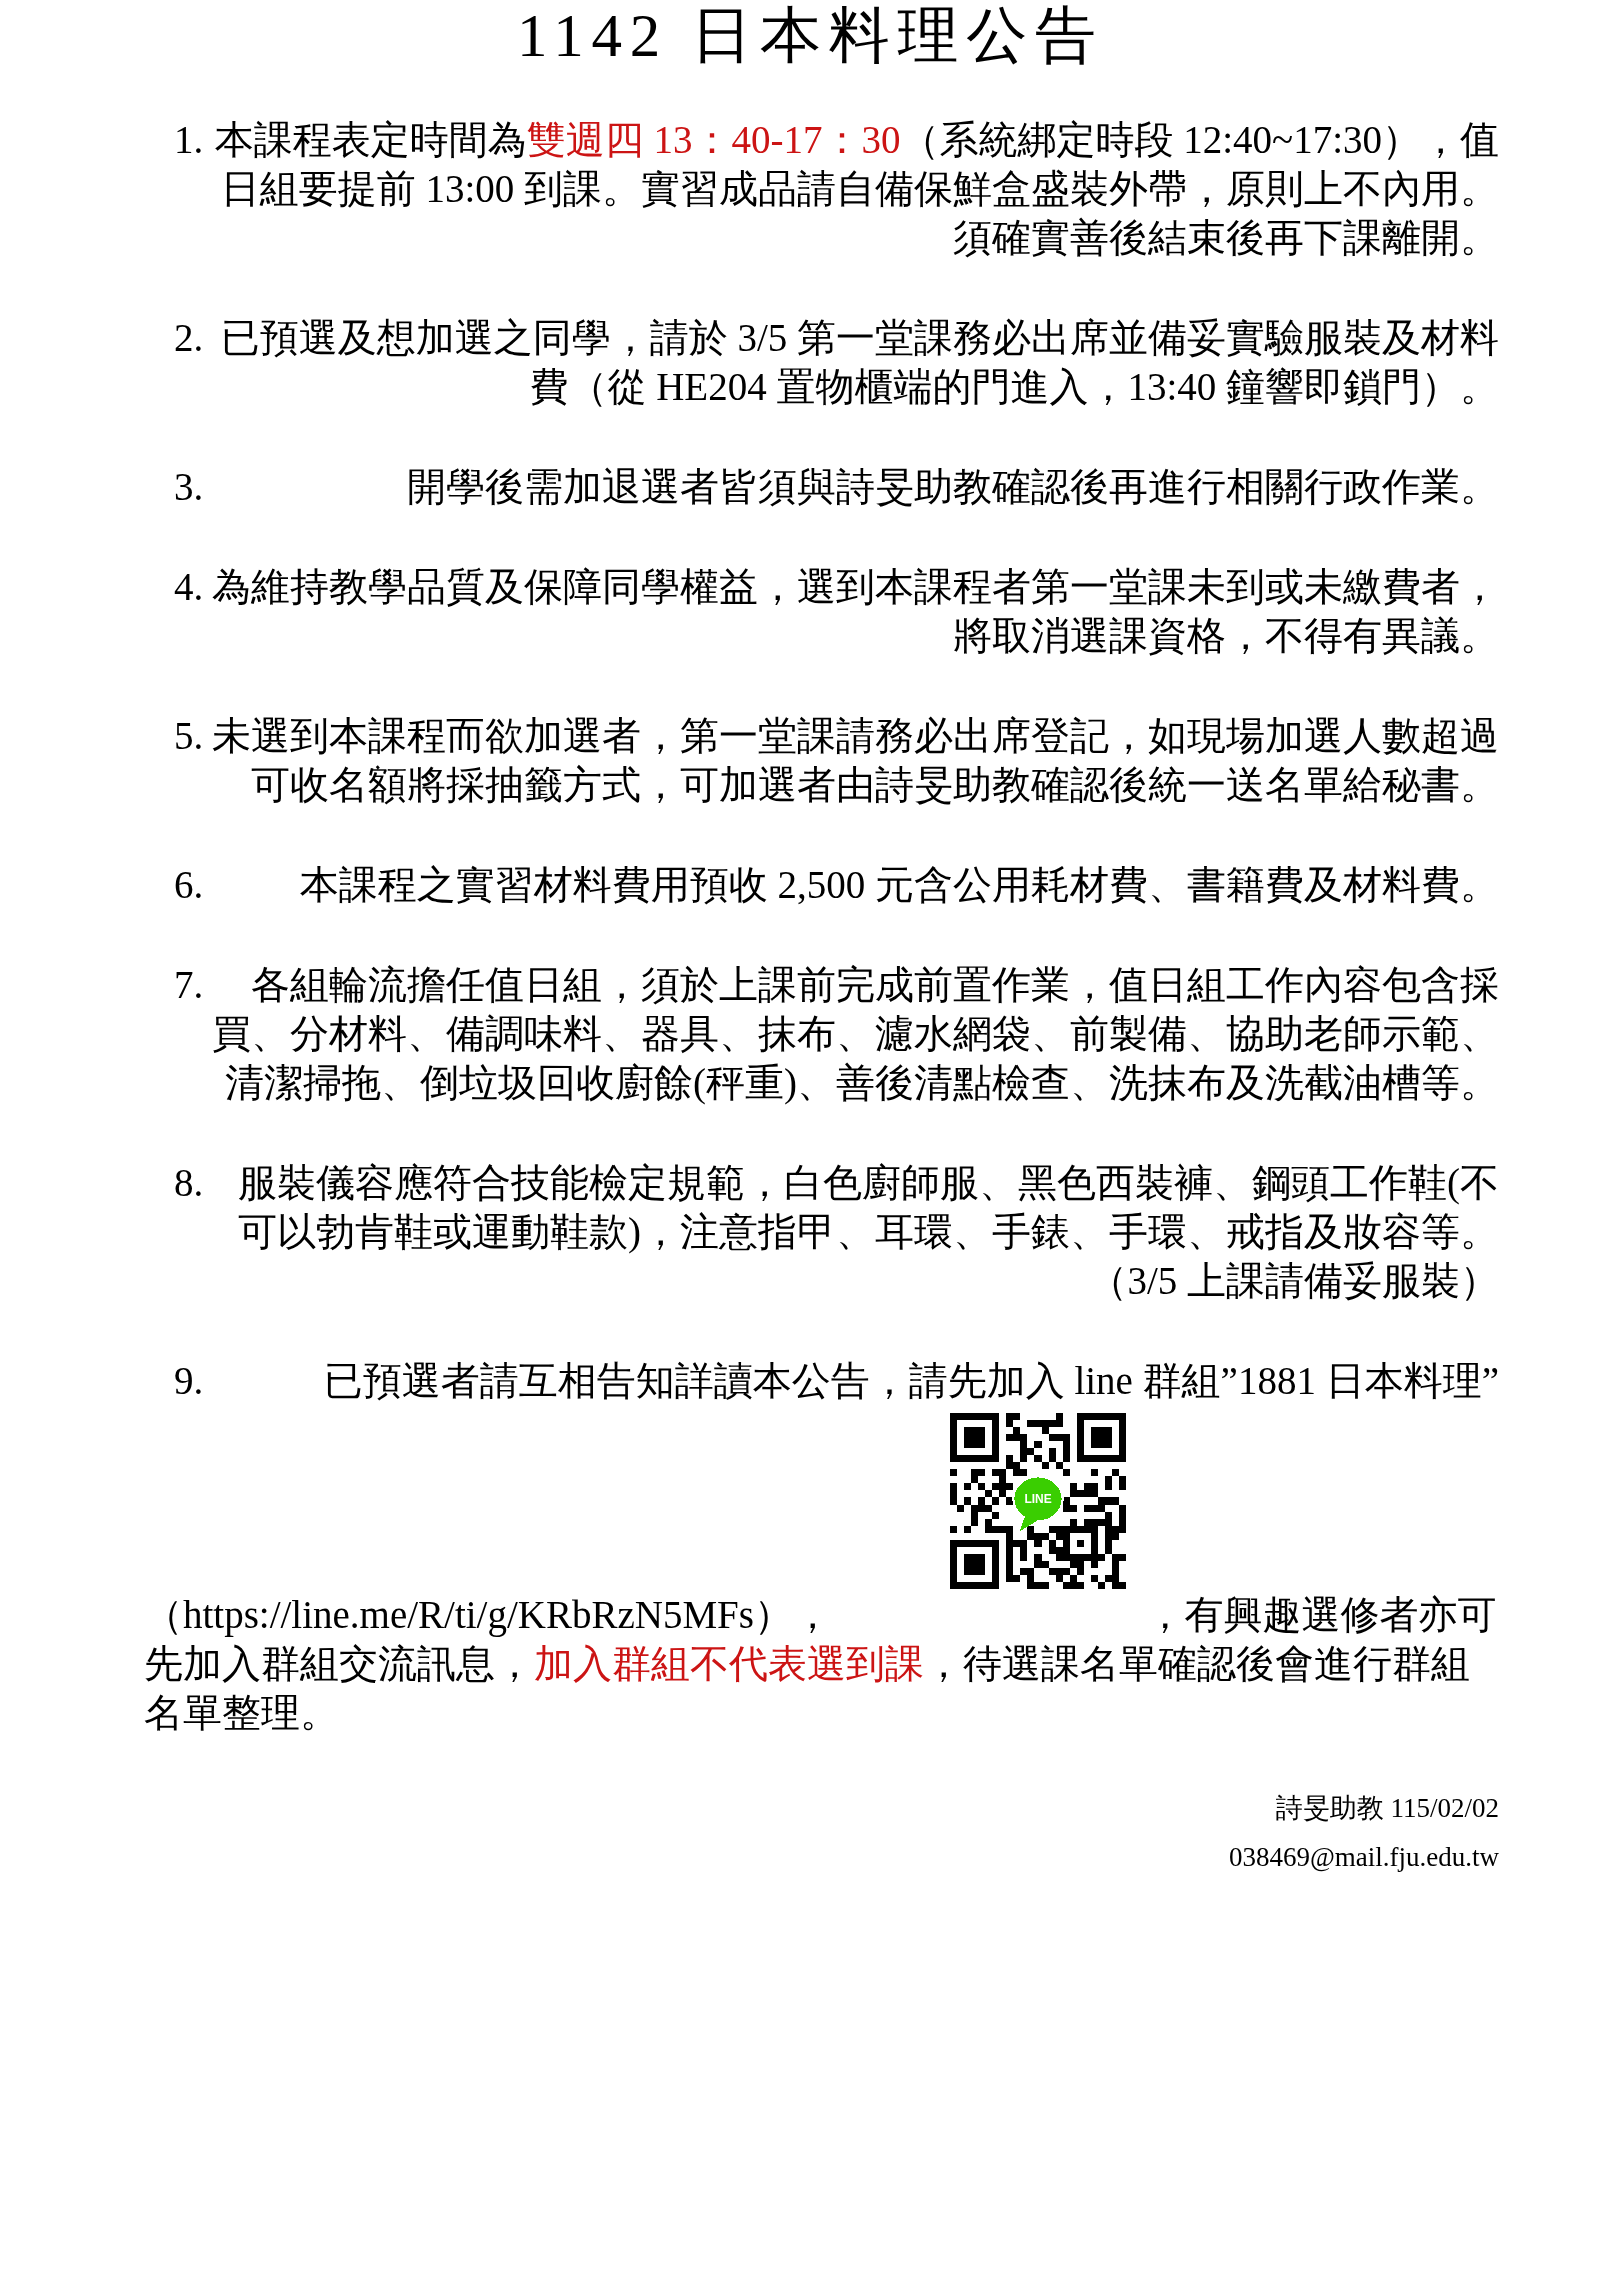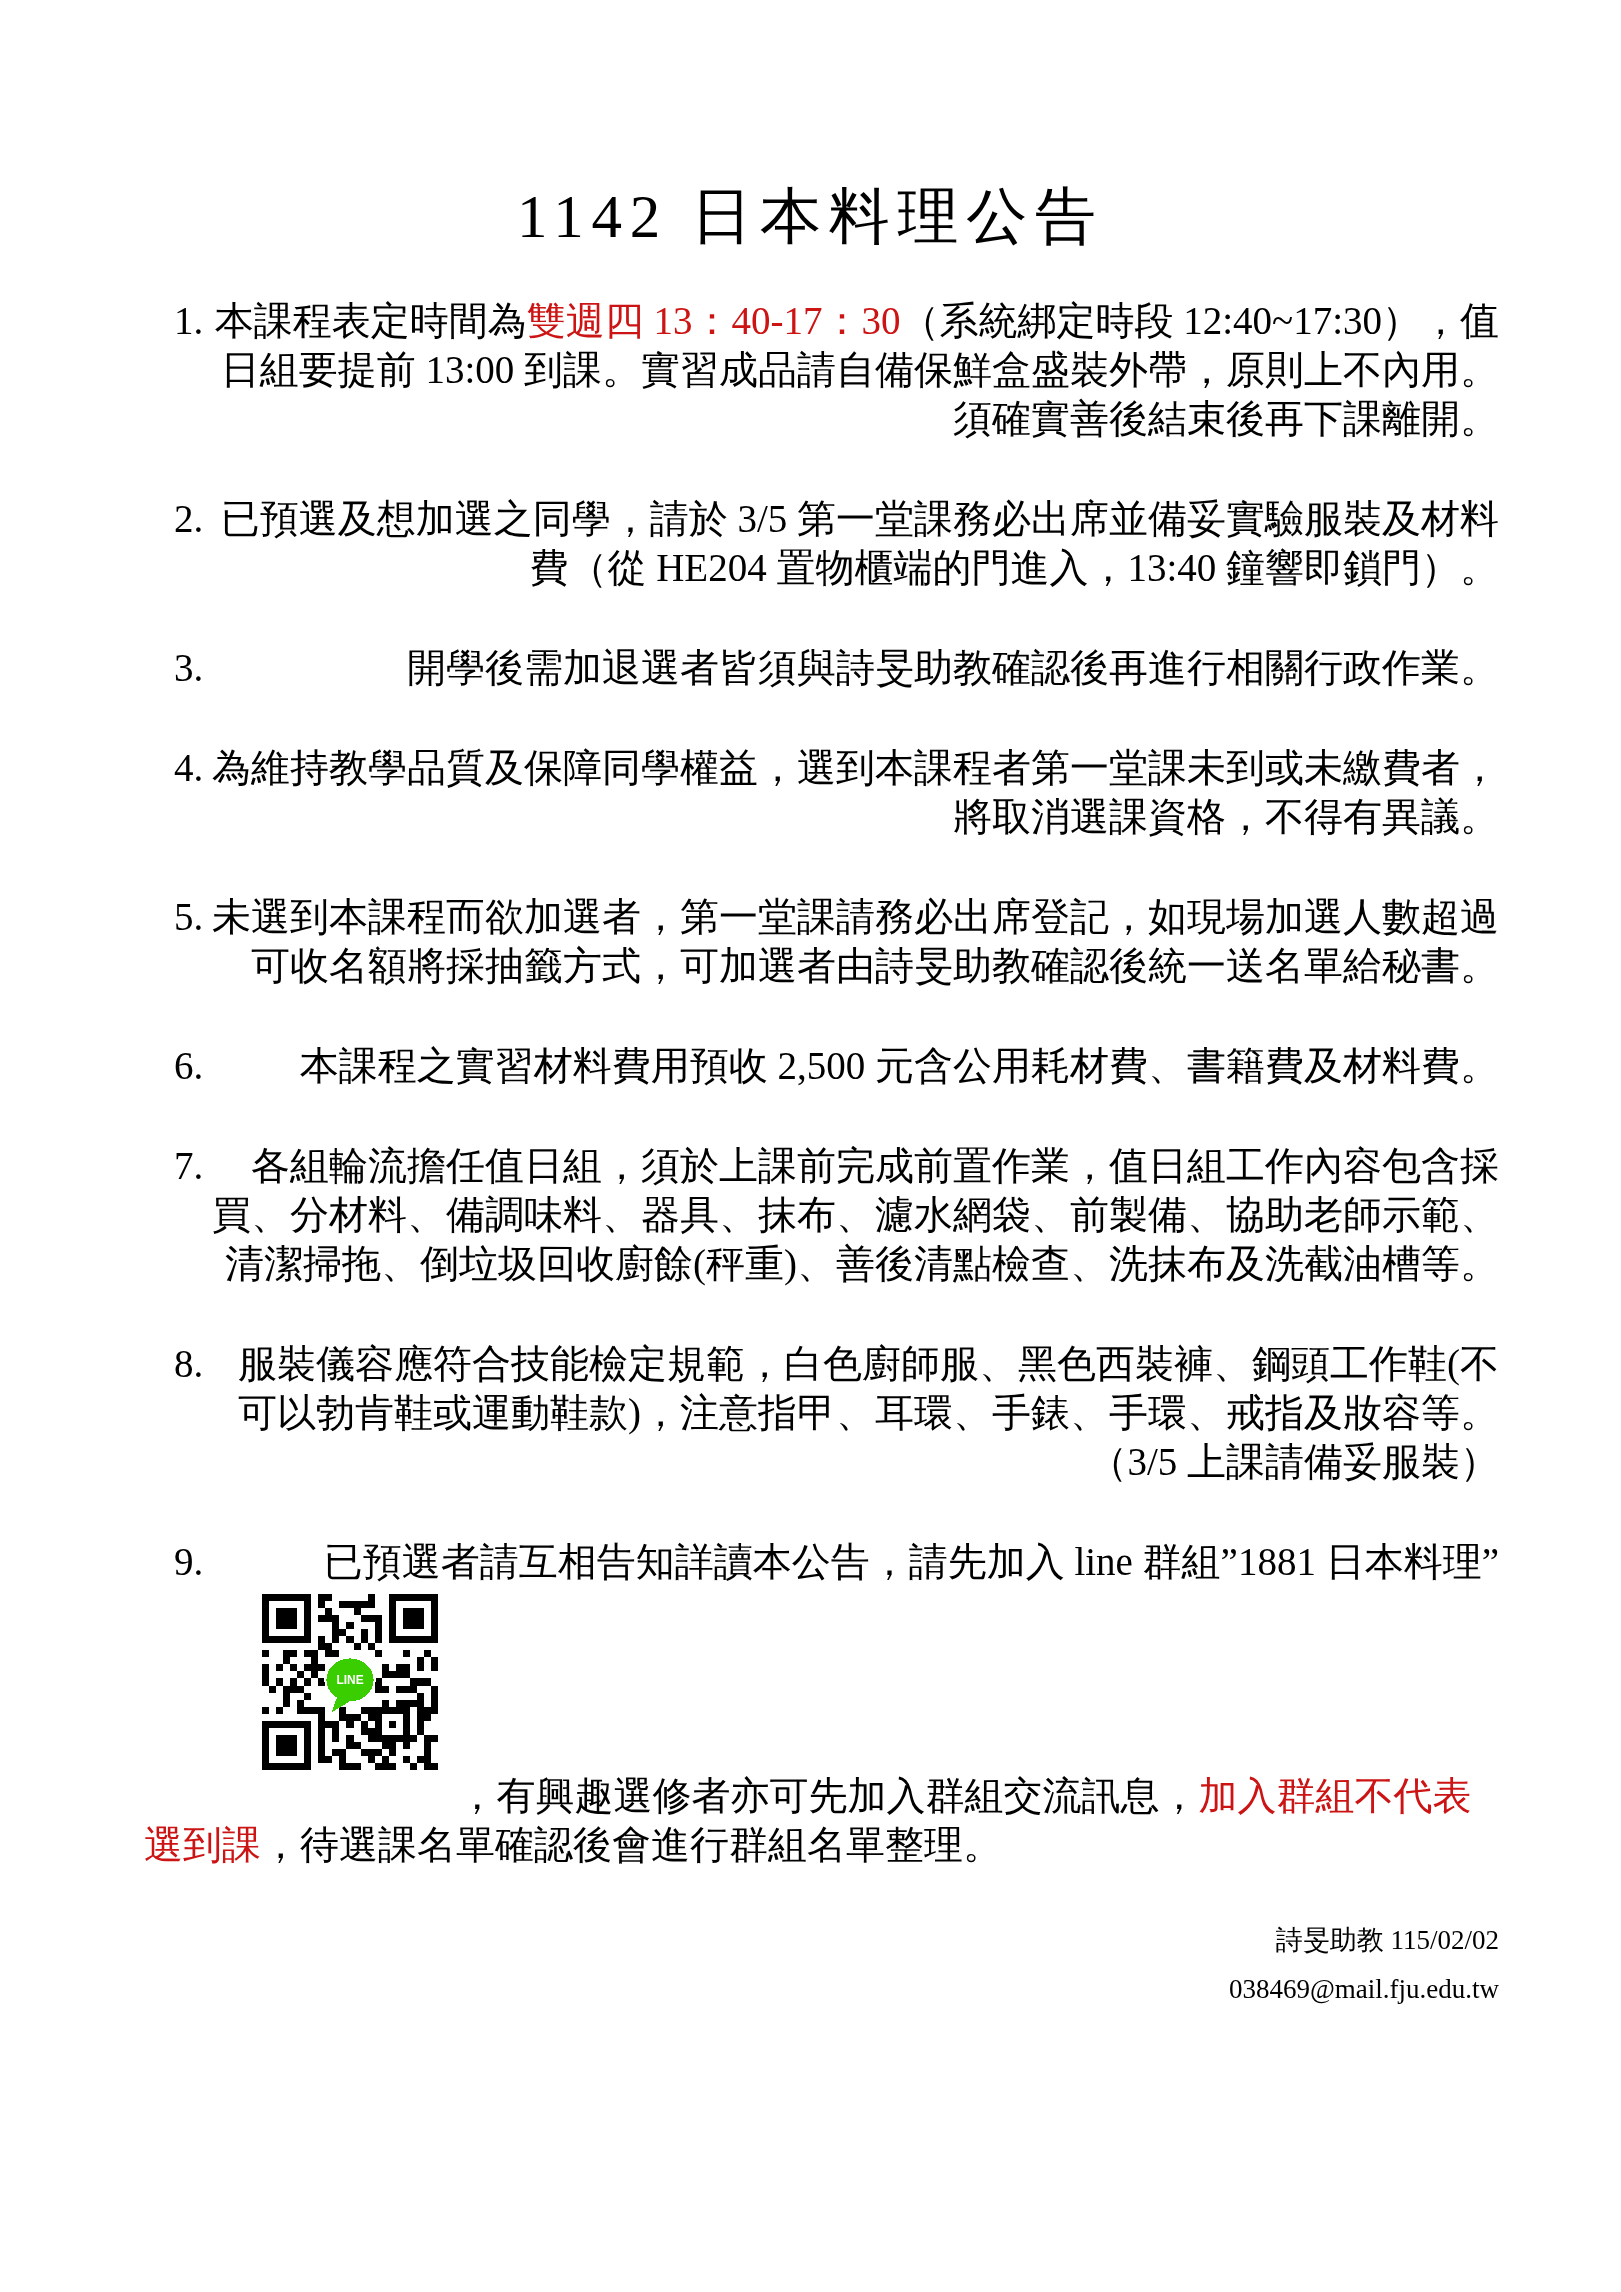--- a/index.html
+++ b/index.html
@@ -12,21 +12,20 @@
     height: 2293px;
     margin: 0 auto;
     background: #ffffff;
     color: #000000;
     font-family: "Liberation Serif", "DejaVu Serif", serif;
     position: relative;
     overflow: hidden;
     box-sizing: border-box;
   }
   .title {
-    padding-top: 181px;
     text-align: center;
     font-size: 61px;
     line-height: 71px;
     letter-spacing: 7.8px;
     font-weight: normal;
   }
   .list {
     margin: 44px 122px 0 174px;
   }
   .item {
@@ -115,21 +114,21 @@
         <span class="num">8.</span>
         <div class="body"><span>服裝儀容應符合技能檢定規範，白色廚師服、黑色西裝褲、鋼頭工作鞋(不可以勃肯鞋或運動鞋款)，注意指甲、耳環、手錶、手環、戒指及妝容等。
 （3/5 上課請備妥服裝）</span></div>
       </div>
     <div class="item">
         <span class="num">9.</span>
         <div class="body"><span>已預選者請互相告知詳讀本公告，請先加入 line 群組”1881 日本料理”</span></div>
       </div>
   </div>
 
-  <div class="qr-para"><span class="qr-box"><svg viewBox="0 0 25 25" shape-rendering="crispEdges" style="font-size:40px">
+  <div class="qr-para"><span>（https://line.me/R/ti/g/KRbRzN5MFs），</span><span class="qr-box"><svg viewBox="0 0 25 25" shape-rendering="crispEdges" style="font-size:40px">
           <rect x="0" y="0" width="25" height="25" fill="#ffffff"></rect>
           <g fill="#000000">
             <rect x="0" y="0" width="7" height="7"></rect>
             <rect x="1" y="1" width="5" height="5" fill="#ffffff"></rect>
             <rect x="2" y="2" width="3" height="3"></rect>
             <rect x="18" y="0" width="7" height="7"></rect>
             <rect x="19" y="1" width="5" height="5" fill="#ffffff"></rect>
             <rect x="20" y="2" width="3" height="3"></rect>
             <rect x="0" y="18" width="7" height="7"></rect>
             <rect x="1" y="19" width="5" height="5" fill="#ffffff"></rect>

